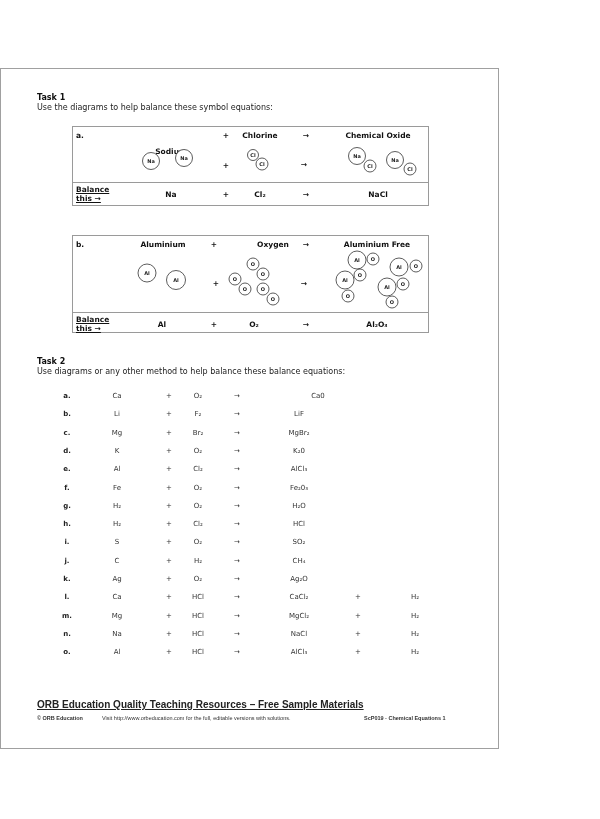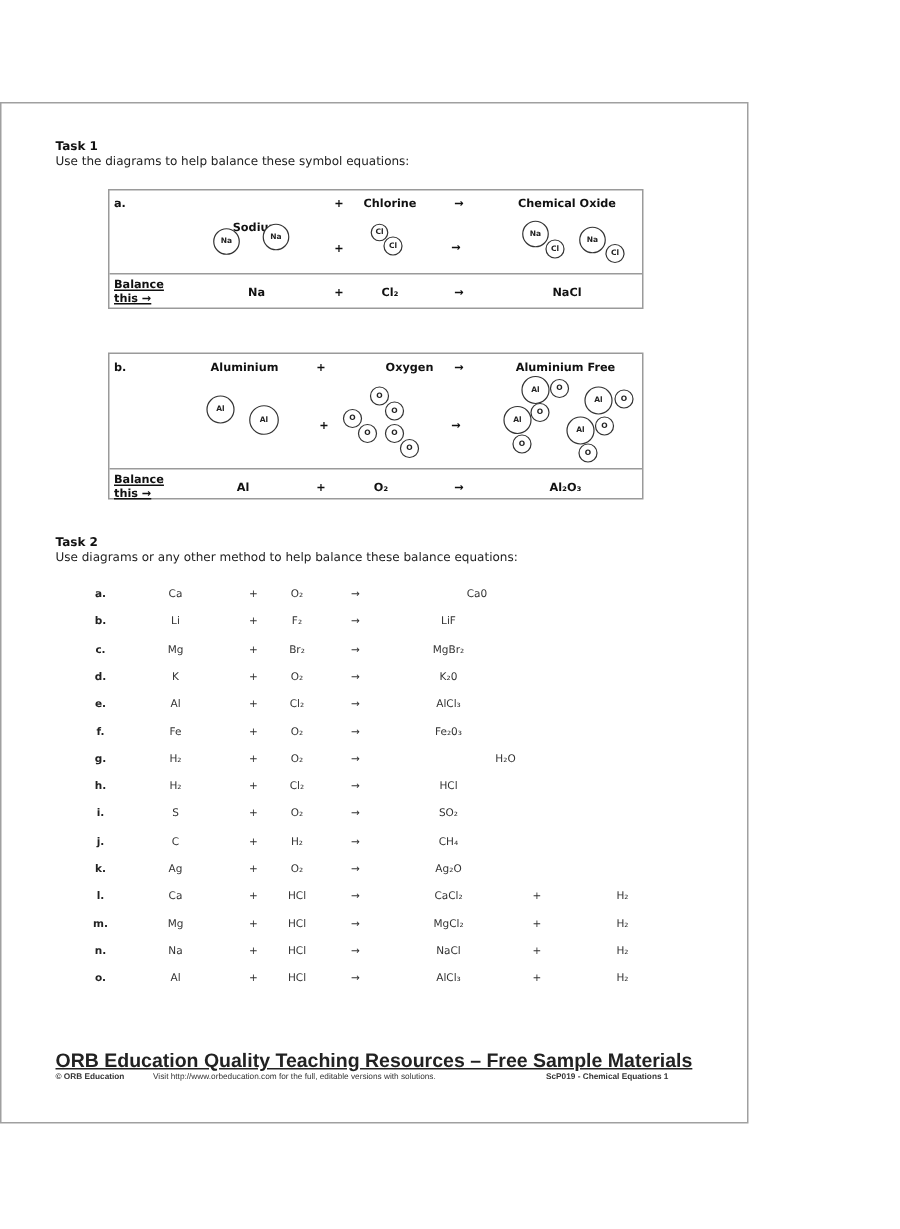--- a/index.html
+++ b/index.html
@@ -13,21 +13,21 @@
   .tbl { position: absolute; left: 72px; width: 357px; border: 1px solid #9a9a9a; box-sizing: border-box; }
   .tbl .divider { position: absolute; left: 0; right: 0; height: 0; border-top: 1px solid #9a9a9a; }
   .cell { position: absolute; white-space: nowrap; font-size: 7.5px; font-weight: bold; transform: translateX(-50%); }
   .cell.left { transform: none; }
   .bal { font-size: 7.5px; font-weight: bold; line-height: 9px; text-decoration: underline; }
   svg.diag { position: absolute; left: 0; top: 0; overflow: visible; }
   svg.diag circle { fill: #fff; stroke: #333; stroke-width: 0.8; }
   svg.diag text { font-family: "DejaVu Sans", sans-serif; font-size: 5px; font-weight: bold; text-anchor: middle; dominant-baseline: central; fill: #222; }
   .eq { position: absolute; font-size: 7px; color: #333; white-space: nowrap; transform: translateX(-50%); }
   .eq.lbl { font-weight: bold; color: #222; }
-  .footer-title { font-family: "Liberation Sans", sans-serif; font-size: 13px; font-weight: bold; text-decoration: underline; color: #222; }
+  .footer-title { font-family: "Liberation Sans", sans-serif; font-size: 10px; font-weight: bold; text-decoration: underline; color: #222; }
   .footer-line { font-family: "Liberation Sans", sans-serif; font-size: 5.5px; color: #333; }
   .footer-line b { font-weight: bold; }
 </style>
 </head>
 <body>
 
 <div class="page"></div>
 
 <div class="abs h-task" style="left:37px; top:93px;">Task 1</div>
 <div class="abs sub" style="left:37px; top:103px;">Use the diagrams to help balance these symbol equations:</div>
@@ -240,21 +240,21 @@
       <div class="eq" style="left: 198px; top: 483.5px;">O₂</div>
       <div class="eq" style="left: 237px; top: 483.5px;">→</div>
       <div class="eq" style="left: 299px; top: 483.5px;">Fe₂0₃</div>
     </div>
     <div>
       <div class="eq lbl" style="left: 67px; top: 501.8px;">g.</div>
       <div class="eq" style="left: 117px; top: 501.8px;">H₂</div>
       <div class="eq" style="left: 169px; top: 501.8px;">+</div>
       <div class="eq" style="left: 198px; top: 501.8px;">O₂</div>
       <div class="eq" style="left: 237px; top: 501.8px;">→</div>
-      <div class="eq" style="left: 299px; top: 501.8px; margin-left: 38px;">H₂O</div>
+      <div class="eq" style="left: 299px; top: 501.8px;">H₂O</div>
     </div>
     <div>
       <div class="eq lbl" style="left: 67px; top: 520.1px;">h.</div>
       <div class="eq" style="left: 117px; top: 520.1px;">H₂</div>
       <div class="eq" style="left: 169px; top: 520.1px;">+</div>
       <div class="eq" style="left: 198px; top: 520.1px;">Cl₂</div>
       <div class="eq" style="left: 237px; top: 520.1px;">→</div>
       <div class="eq" style="left: 299px; top: 520.1px;">HCl</div>
     </div>
     <div>

